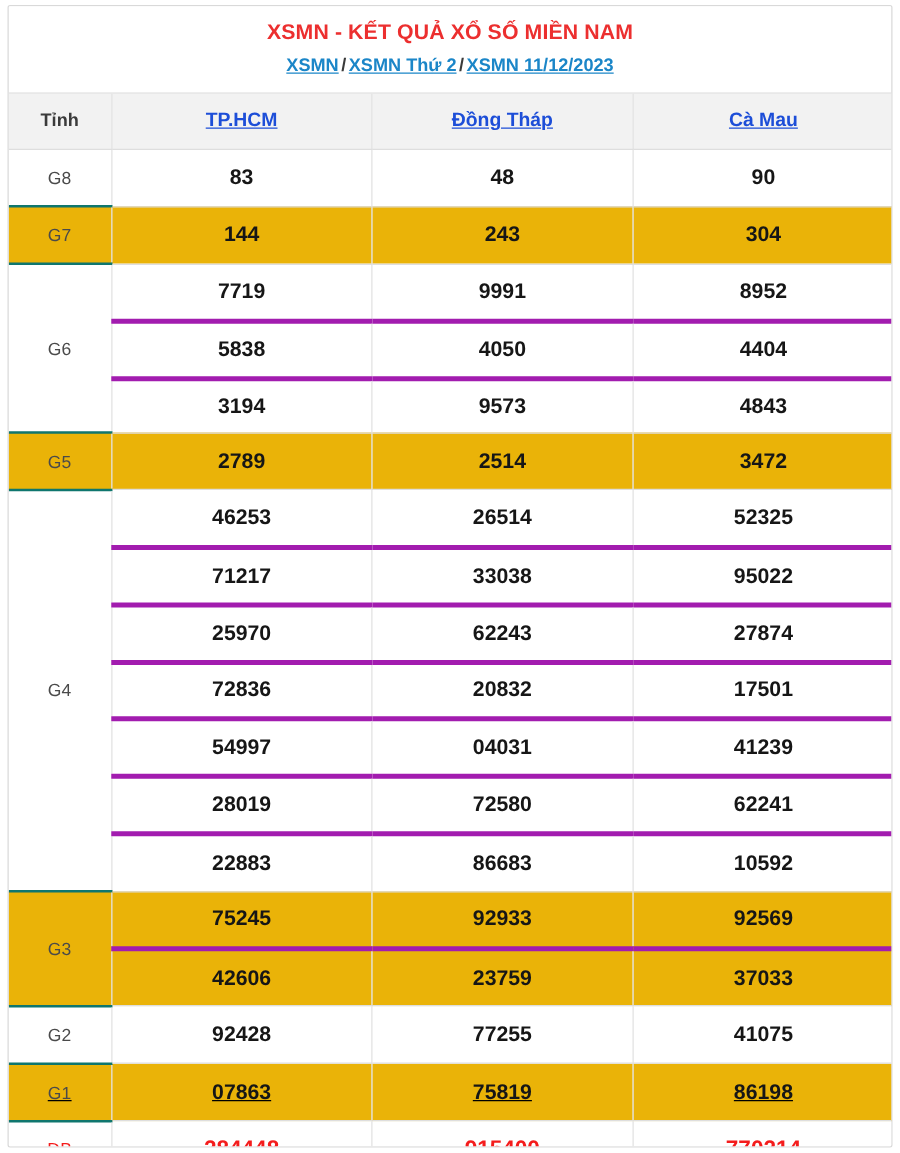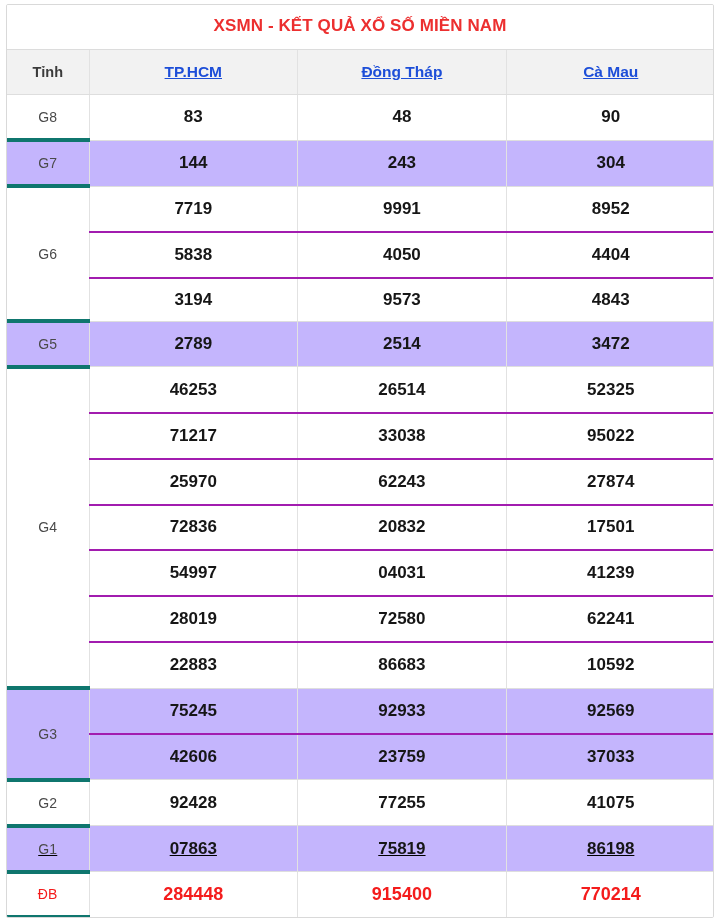--- a/index.html
+++ b/index.html
@@ -113,28 +113,28 @@
     color: #161616;
   }
 
   td.lbl {
     font-size: 14px;
     font-weight: normal;
     color: #4a4a4a;
     letter-spacing: 0.2px;
   }
 
-  tr.shade td { background: #c4b5fd; }
+  tr.shade td { background: #eab308; }
   tr.plain td { background: #ffffff; }
 
   
-  tr.grp-inner td { border-bottom: 2px solid #a21caf; }
+  tr.grp-inner td { border-bottom: 4px solid #a21caf; }
   tr.grp-last td  { border-bottom: 1px solid #dedede; }
 
-  td.lbl.span { border-bottom: 4px solid #0f766e; }
+  td.lbl.span { border-bottom: 2px solid #0f766e; }
 
   tr.db td {
     color: #f41c1c;
   }
   tr.db td.lbl {
     color: #f41c1c;
     font-size: 14px;
     font-weight: normal;
   }
   tr.db td.num {
@@ -144,20 +144,23 @@
   tr.last-row td { border-bottom: none; }
 </style>
 </head>
 <body>
 
 <div class="page">
   <div class="frame">
 
     <div class="head">
       <div class="head-title">XSMN - KẾT QUẢ XỔ SỐ MIỀN NAM</div>
+      <div class="breadcrumb">
+        <a href="#">XSMN</a><span class="crumb-sep">/</span><a href="#">XSMN Thứ 2</a><span class="crumb-sep">/</span><a href="#">XSMN 11/12/2023</a>
+      </div>
     </div>
 
     <table class="results">
       <colgroup>
         <col class="c-label">
         <col class="c-prov">
         <col class="c-prov">
         <col class="c-prov">
       </colgroup>
       <thead>

